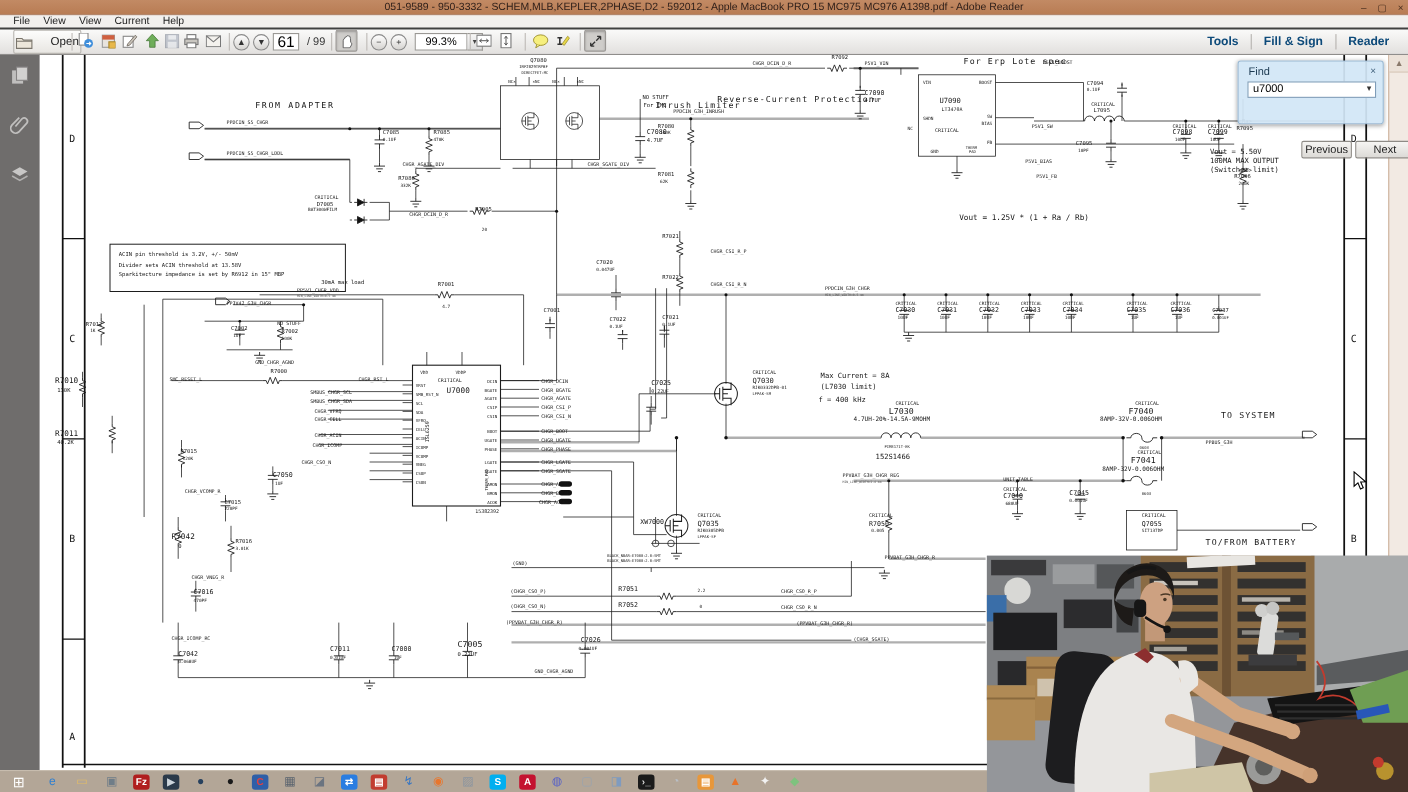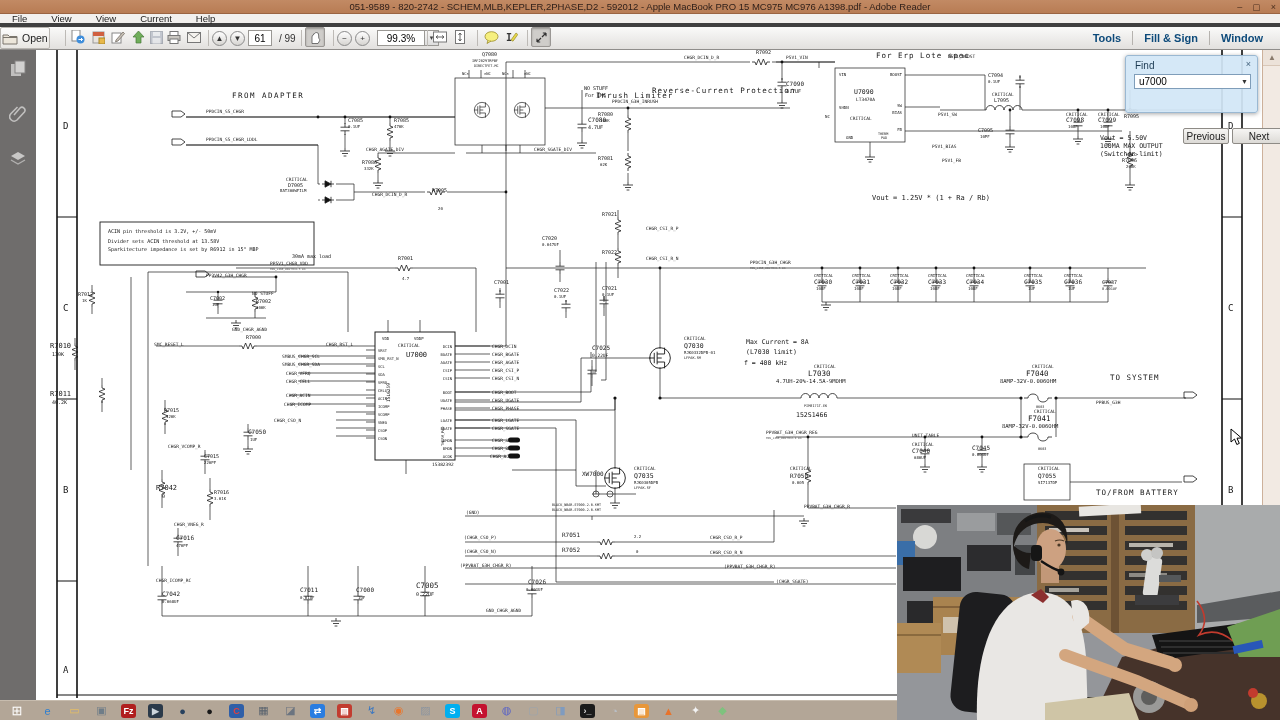--- a/index.html
+++ b/index.html
@@ -10,39 +10,39 @@
   
   #titlebar { position:absolute; left:0; top:0; width:1280px; height:14px;
     background:linear-gradient(#c28a64,#b87c54); border-bottom:1px solid #9a6442;
     display:flex; align-items:center; justify-content:center; }
   #titlebar .title { font-size:9.5px; color:#30201a; }
   #win-controls { position:absolute; right:4px; top:0; height:14px; display:flex; gap:10px;
     align-items:center; font-size:9px; color:#4a2f1f; }
 
   
   #menubar { position:absolute; left:0; top:14px; width:1280px; height:13px;
-    background:#f2f0ee; border-bottom:4px solid #404040; display:flex; align-items:center;
-    padding-left:6px; gap:12px; }
+    background:#f2f0ee; border-bottom:2px solid #404040; display:flex; align-items:center;
+    padding-left:6px; gap:0; }
   .menu-item { font-size:9.5px; color:#222; padding:0 6px; }
 
   
   #toolbar { position:absolute; left:0; top:27px; width:1280px; height:23px;
     background:linear-gradient(#fafaf9,#e2e0de); border-bottom:1px solid #8f8d8b; }
   .tb-abs { position:absolute; top:0; height:22px; display:flex; align-items:center; }
   .sep { width:1px; height:16px; background:#bdbab6; margin:0 3px; }
-  #open-btn { left:0; gap:4px; padding:0 1px; border:1px solid #b9b6b1; border-radius:2px;
+  #open-btn { left:12px; gap:16px; padding:0 1px; border:1px solid #b9b6b1; border-radius:2px;
     background:linear-gradient(#fdfdfc,#e8e6e2); }
   #open-btn span { font-size:10.5px; color:#222; }
   .ico-btn { width:20px; height:20px; display:flex; align-items:center; justify-content:center;
     border:1px solid transparent; border-radius:2px; }
   .ico-btn.pressed { background:#cfcdca; border-color:#9a9794; box-shadow:inset 0 1px 2px rgba(0,0,0,.25); }
   .circle-btn { width:15px; height:15px; border-radius:50%; border:1px solid #8a8a8a;
     background:linear-gradient(#fefefe,#d6d4d1); font-size:8px; color:#333; text-align:center;
     line-height:13px; }
-  #page-input { width:24px; height:16px; border:1px solid #9a9894; font-size:10px; text-align:center;
+  #page-input { width:24px; height:16px; border:1px solid #9a9894; font-size:14px; text-align:center;
     background:#fff; }
   .page-total { font-size:10px; color:#333; margin-left:4px; }
   #zoom-box { width:48px; height:16px; border:1px solid #9a9894; background:#fff; font-size:10px;
     display:flex; align-items:center; justify-content:center; }
   #zoom-arrow { width:14px; height:16px; border:1px solid #9a9894; border-left:none;
     background:linear-gradient(#f7f6f5,#ddd); font-size:7px; display:flex; align-items:center;
     justify-content:center; color:#444; }
   #right-tabs { position:absolute; right:6px; top:0; height:22px; display:flex; align-items:center; }
   .rtab { font-size:11px; font-weight:bold; color:#0d4a7a; padding:0 11px; }
   .rtab-sep { width:1px; height:14px; background:#b5b2ae; }
@@ -88,21 +88,21 @@
     font-size:11px; }
   .tb-icon .chip { width:15px; height:14px; border-radius:3px; display:flex; align-items:center;
     justify-content:center; font-size:9px; font-weight:bold; }
 </style>
 </head>
 <body>
 
 <div id="stage">
 
   <div id="titlebar">
-    <div class="title">051-9589 - 820-2742 - SCHEM,MLB,KEPLER,2PHASE,D2 - 592012 - Apple MacBook PRO 15 MC975 MC976 A1398.pdf - Adobe Reader</div>
+    <div class="title">051-9589 - 950-3332 - SCHEM,MLB,KEPLER,2PHASE,D2 - 592012 - Apple MacBook PRO 15 MC975 MC976 A1398.pdf - Adobe Reader</div>
     <div id="win-controls">
       <span>–</span>
       <span>▢</span>
       <span>×</span>
     </div>
   </div>
 
   <div id="menubar">
       <span class="menu-item">File</span>
       <span class="menu-item">View</span>
@@ -238,21 +238,21 @@
       <svg width="13" height="13" viewBox="0 0 13 13">
           <path d="M2 11 L6 7 M2 11 h3.2 M2 11 v-3.2 M11 2 L7 6 M11 2 h-3.2 M11 2 v3.2" stroke="#333" stroke-width="1.2" fill="none"></path>
         </svg>
     </div>
 
     <div id="right-tabs">
       <span class="rtab">Tools</span>
       <div class="rtab-sep"></div>
       <span class="rtab">Fill &amp; Sign</span>
       <div class="rtab-sep"></div>
-      <span class="rtab">Window</span>
+      <span class="rtab">Reader</span>
     </div>
   </div>
 
   <div id="doc">
     <div id="side-panel">
       <svg class="side-ico" style="top:10px" viewBox="0 0 18 18">
           <rect x="2" y="4" width="10" height="12" fill="#cfcecd"></rect>
           <rect x="6" y="1" width="10" height="12" fill="#e4e3e2" stroke="#8a8888"></rect>
         </svg>
       <svg class="side-ico" style="top:55px" viewBox="0 0 18 18">

